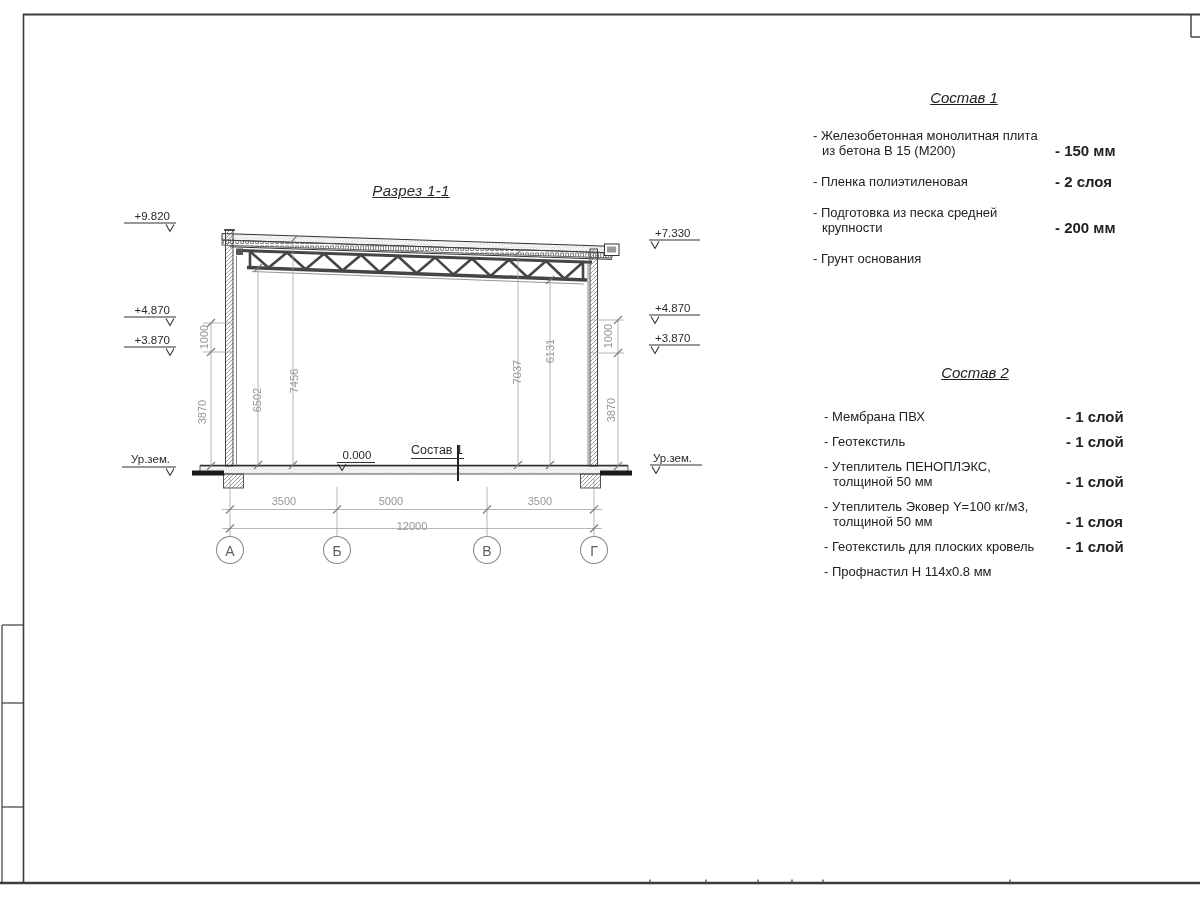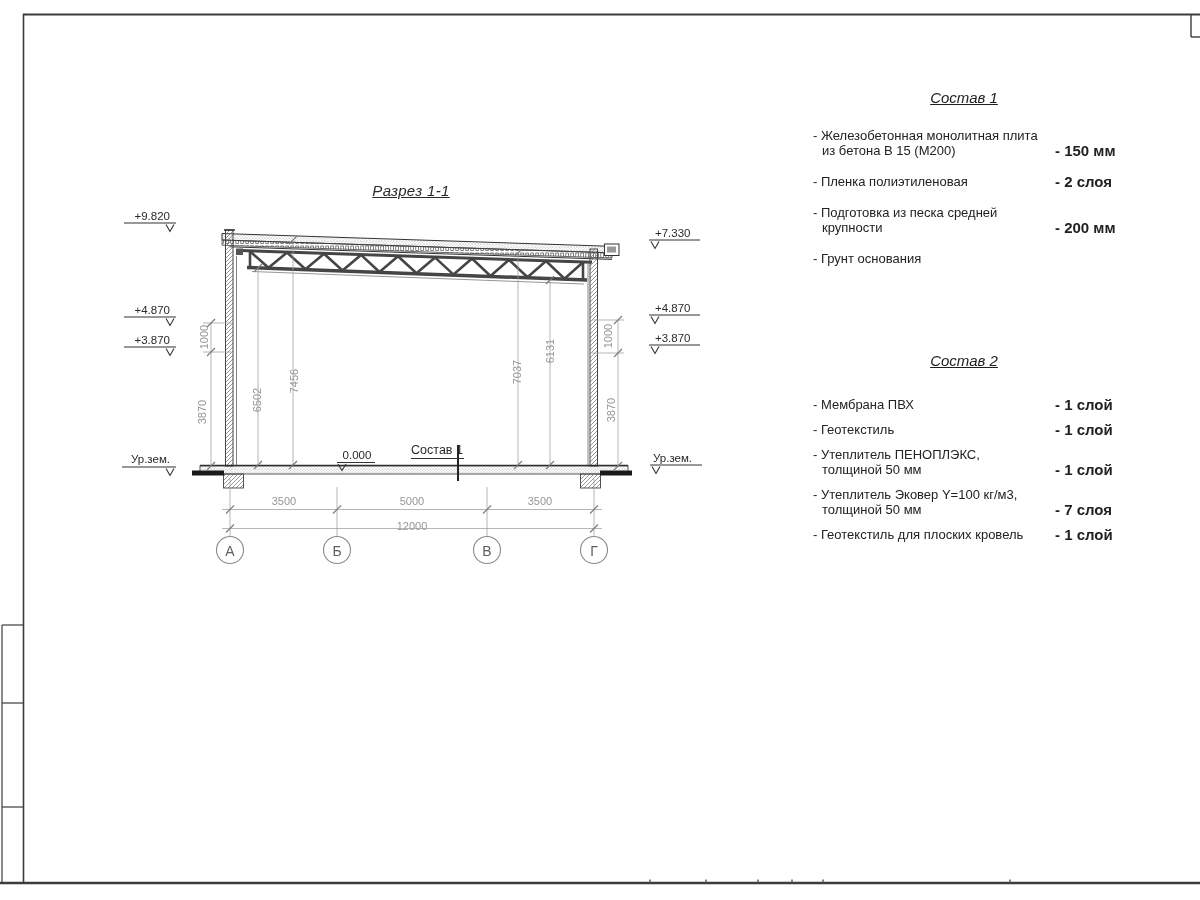--- a/index.html
+++ b/index.html
@@ -206,21 +206,21 @@
   <div class="abs dim rot" style="left:272px; top:375px; width:44px;">7456</div>
   <div class="abs dim rot" style="left:495px; top:366px; width:44px;">7037</div>
   <div class="abs dim rot" style="left:528px; top:345px; width:44px;">6131</div>
 
   <div class="abs dim rot" style="left:182px; top:331px; width:44px;">1000</div>
   <div class="abs dim rot" style="left:180px; top:406px; width:44px;">3870</div>
   <div class="abs dim rot" style="left:586px; top:330px; width:44px;">1000</div>
   <div class="abs dim rot" style="left:589px; top:404px; width:44px;">3870</div>
 
   <div class="abs dim" style="left:259px; top:495px; width:50px;">3500</div>
-  <div class="abs dim" style="left:387px; top:495px; width:50px;">5000</div>
+  <div class="abs dim" style="left:366px; top:495px; width:50px;">5000</div>
   <div class="abs dim" style="left:515px; top:495px; width:50px;">3500</div>
   <div class="abs dim" style="left:384px; top:520px; width:56px;">12000</div>
 
   <div class="abs axis-letter" style="left:216px; top:543px; width:28px;">А</div>
   <div class="abs axis-letter" style="left:323px; top:543px; width:28px;">Б</div>
   <div class="abs axis-letter" style="left:473px; top:543px; width:28px;">В</div>
   <div class="abs axis-letter" style="left:580px; top:543px; width:28px;">Г</div>
 
   <div class="panel p1" style="top:89px;">
     <div class="panel-heading">Состав 1</div>
@@ -237,39 +237,43 @@
       <div class="item-text">- Подготовка из песка средней
 крупности</div>
       <div class="item-value">- 200 мм</div>
     </div>
     <div class="item">
       <div class="item-text">- Грунт основания</div>
       <div class="item-value"></div>
     </div>
   </div>
 
-  <div class="panel p2" style="top:352px;">
+  <div class="panel p2" style="top:364px;margin-left:11px;">
     <div class="panel-heading">Состав 2</div>
     <div class="item">
       <div class="item-text">- Мембрана ПВХ</div>
       <div class="item-value">- 1 слой</div>
     </div>
     <div class="item">
       <div class="item-text">- Геотекстиль</div>
       <div class="item-value">- 1 слой</div>
     </div>
     <div class="item">
       <div class="item-text">- Утеплитель ПЕНОПЛЭКС,
 толщиной 50 мм</div>
       <div class="item-value">- 1 слой</div>
     </div>
     <div class="item">
       <div class="item-text">- Утеплитель Эковер Y=100 кг/м3,
 толщиной 50 мм</div>
-      <div class="item-value">- 7 слоя</div>
+      <div class="item-value">- 1 слоя</div>
     </div>
     <div class="item">
       <div class="item-text">- Геотекстиль для плоских кровель</div>
       <div class="item-value">- 1 слой</div>
     </div>
+    <div class="item">
+      <div class="item-text">- Профнастил Н 114х0.8 мм</div>
+      <div class="item-value"></div>
+    </div>
   </div>
 
 </div>
 
 </body></html>

